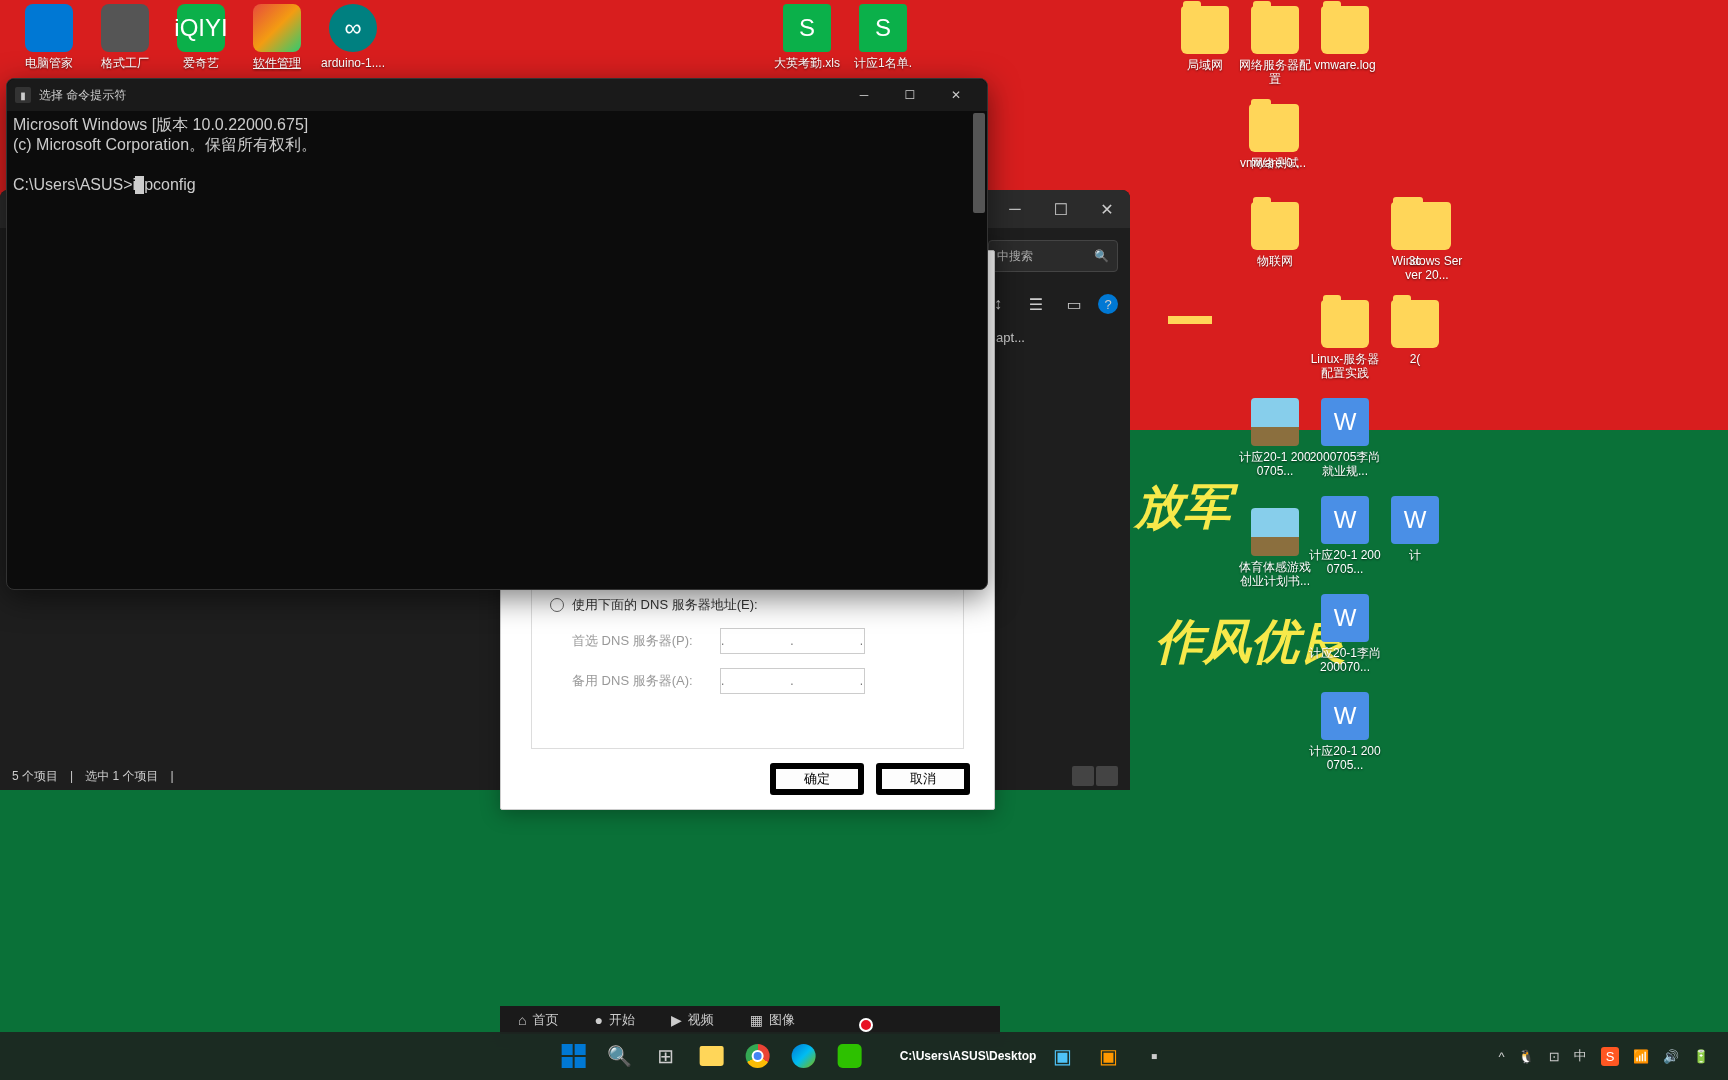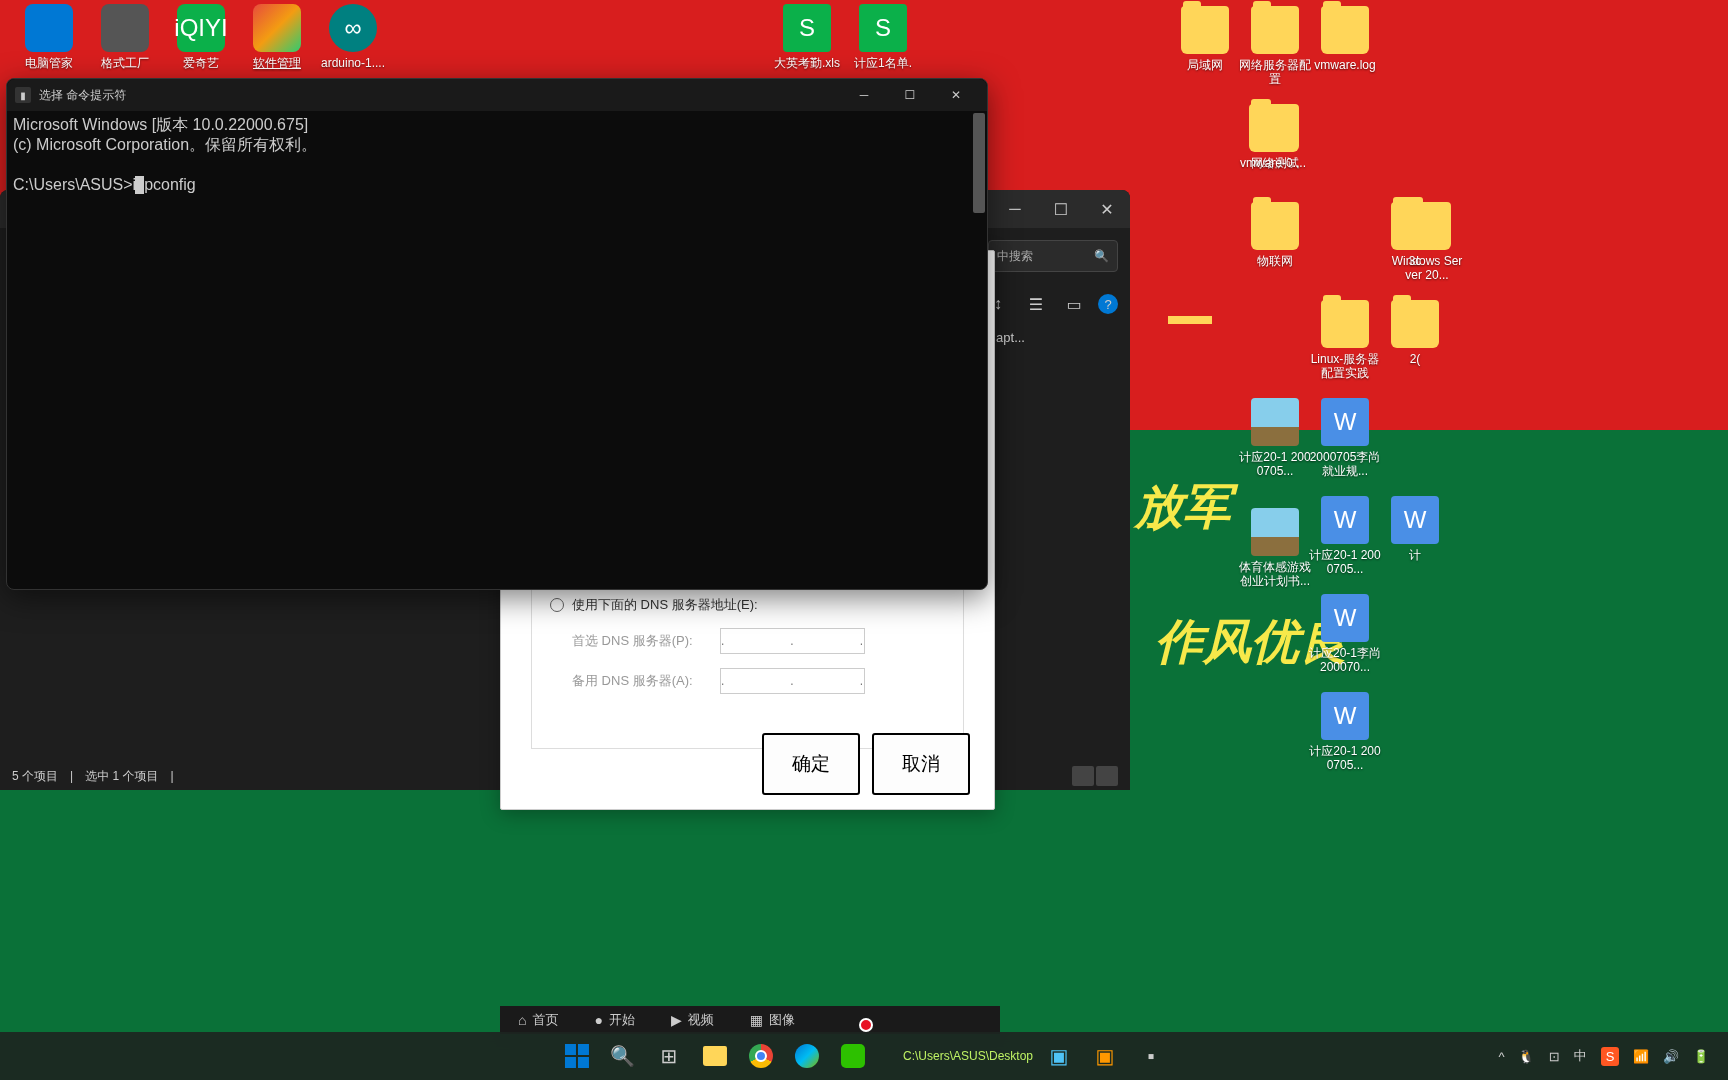--- a/index.html
+++ b/index.html
@@ -40,39 +40,39 @@
 .dns-dialog { position: absolute; top: 250px; left: 500px; width: 495px; height: 560px; background: #fff; border: 1px solid #ccc; border-radius: 2px; box-shadow: 0 4px 20px rgba(0,0,0,.3); }
 .dns-body { position: absolute; top: 330px; left: 30px; right: 30px; bottom: 60px; border: 1px solid #ddd; padding: 14px 18px; font-size: 13px; color: #333; }
 .dns-row { display: flex; align-items: center; margin-bottom: 14px; }
 .dns-radio { width: 14px; height: 14px; border: 1px solid #666; border-radius: 50%; margin-right: 8px; }
 .dns-label { color: #999; flex: 0 0 170px; padding-left: 22px; }
 .dns-input { flex: 1; height: 26px; border: 1px solid #ccc; background: #fff; color: #999; font-size: 12px; text-align: center; letter-spacing: 14px; max-width: 145px; }
 .dns-check-row { display: flex; align-items: center; margin-top: 30px; }
 .dns-checkbox { width: 14px; height: 14px; border: 1px solid #666; margin-right: 8px; }
 .dns-adv { margin-left: auto; padding: 5px 18px; border: 1px solid #ccc; background: #fdfdfd; font-size: 13px; cursor: pointer; border-radius: 3px; }
 .dns-footer { position: absolute; bottom: 14px; right: 24px; display: flex; gap: 12px; }
-.dns-btn { padding: 16px 28px; border: 2px solid #000000; background: #fdfdfd; font-size: 19px; cursor: pointer; border-radius: 3px; }
+.dns-btn { padding: 1px 28px; border: 6px solid #000000; background: #fdfdfd; font-size: 13px; cursor: pointer; border-radius: 3px; }
 
 .cmd-window { position: absolute; top: 78px; left: 6px; width: 982px; height: 512px; background: #0c0c0c; border: 1px solid #333; border-radius: 8px; box-shadow: 0 8px 30px rgba(0,0,0,.5); }
 .cmd-titlebar { height: 32px; background: #1a1a1a; display: flex; align-items: center; padding: 0 8px; color: #ccc; font-size: 12px; border-radius: 8px 8px 0 0; }
 .cmd-titlebar .cmd-icon { width: 16px; height: 16px; margin-right: 8px; background: #333; border-radius: 2px; display: flex; align-items: center; justify-content: center; font-size: 10px; }
 .cmd-tb-btns { margin-left: auto; display: flex; }
 .cmd-tb-btn { width: 46px; height: 30px; display: flex; align-items: center; justify-content: center; cursor: pointer; }
 .cmd-body { padding: 4px 6px; font-family: "NSimSun", "Consolas", monospace; font-size: 16px; line-height: 20px; color: #ccc; white-space: pre; }
 .cmd-scrollbar { position: absolute; right: 2px; top: 34px; width: 12px; height: 100px; background: #555; border-radius: 2px; }
 .cmd-cursor { display: inline-block; width: 9px; height: 18px; background: #ccc; vertical-align: text-bottom; margin-left: -1px; }
 
 .obs-bar { position: absolute; bottom: 46px; left: 500px; width: 500px; height: 28px; background: #1a1a1a; display: flex; align-items: center; color: #ccc; font-size: 13px; }
 .obs-item { display: flex; align-items: center; gap: 6px; padding: 0 18px; cursor: pointer; }
 .obs-icon { font-size: 14px; }
 
 .taskbar { position: absolute; bottom: 0; left: 0; right: 0; height: 48px; background: rgba(30,30,30,.85); backdrop-filter: blur(10px); display: flex; align-items: center; }
 .taskbar-center { position: absolute; left: 50%; transform: translateX(-50%); display: flex; align-items: center; gap: 6px; }
 .tb-icon { width: 40px; height: 40px; display: flex; align-items: center; justify-content: center; cursor: pointer; border-radius: 4px; font-size: 20px; }
-.tb-path { color: #bef264; font-size: 12px; margin-left: 24px; }
+.tb-path { color: #ffffff; font-size: 12px; margin-left: 24px; font-weight: bold; }
 .rec-dot { position: absolute; left: 50%; bottom: 48px; transform: translateX(-5px); width: 14px; height: 14px; background: #e81123; border-radius: 50%; border: 2px solid #fff; }
 .taskbar-right { margin-left: auto; display: flex; align-items: center; gap: 14px; padding-right: 18px; color: #ccc; font-size: 13px; }
 .tray-icon { cursor: pointer; }
 .win-logo { width: 24px; height: 24px; display: grid; grid-template: 1fr 1fr / 1fr 1fr; gap: 2px; }
 .win-logo div { background: #0078d4; }
 .folder-mini { width: 24px; height: 20px; background: #ffd659; border-radius: 2px 2px 3px 3px; position: relative; }
 .edge-icon { width: 24px; height: 24px; border-radius: 50%; background: linear-gradient(135deg,#0078d4,#00bcf2,#7fba00); }
 .chrome-icon { width: 24px; height: 24px; border-radius: 50%; background: conic-gradient(#ea4335 0 120deg,#fbbc05 120deg 240deg,#34a853 240deg 360deg); position: relative; }
 .chrome-icon::after { content:""; position: absolute; inset: 6px; background: #4285f4; border: 2px solid #fff; border-radius: 50%; }
 .wechat-icon { width: 24px; height: 24px; background: #2dc100; border-radius: 5px; }

